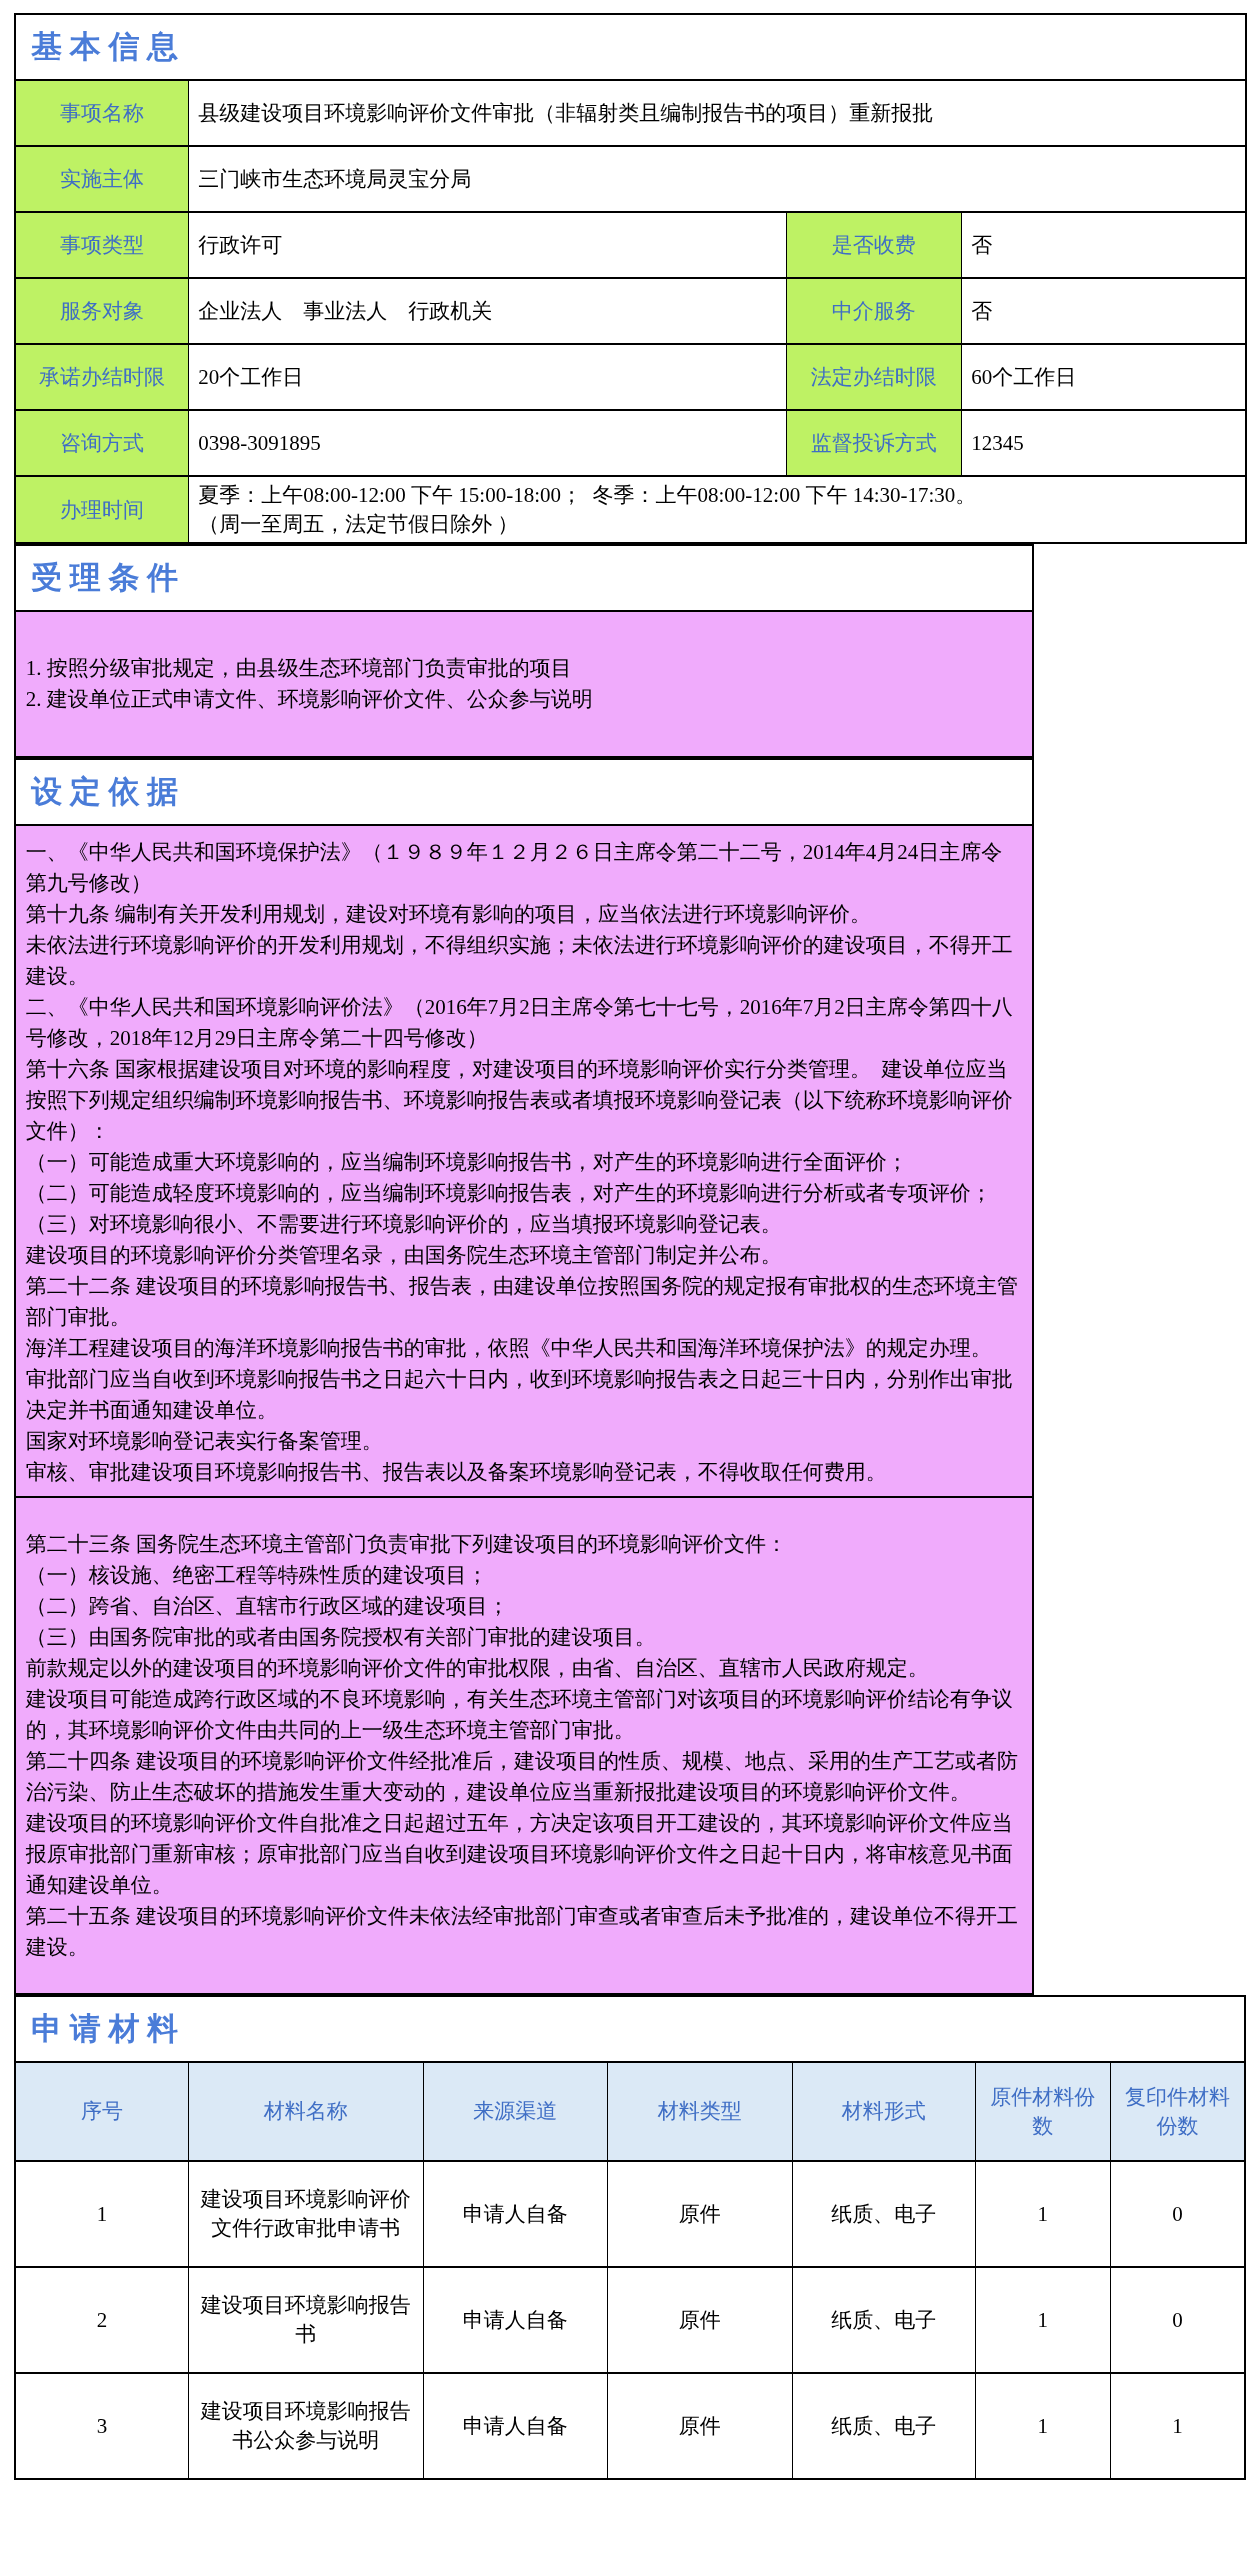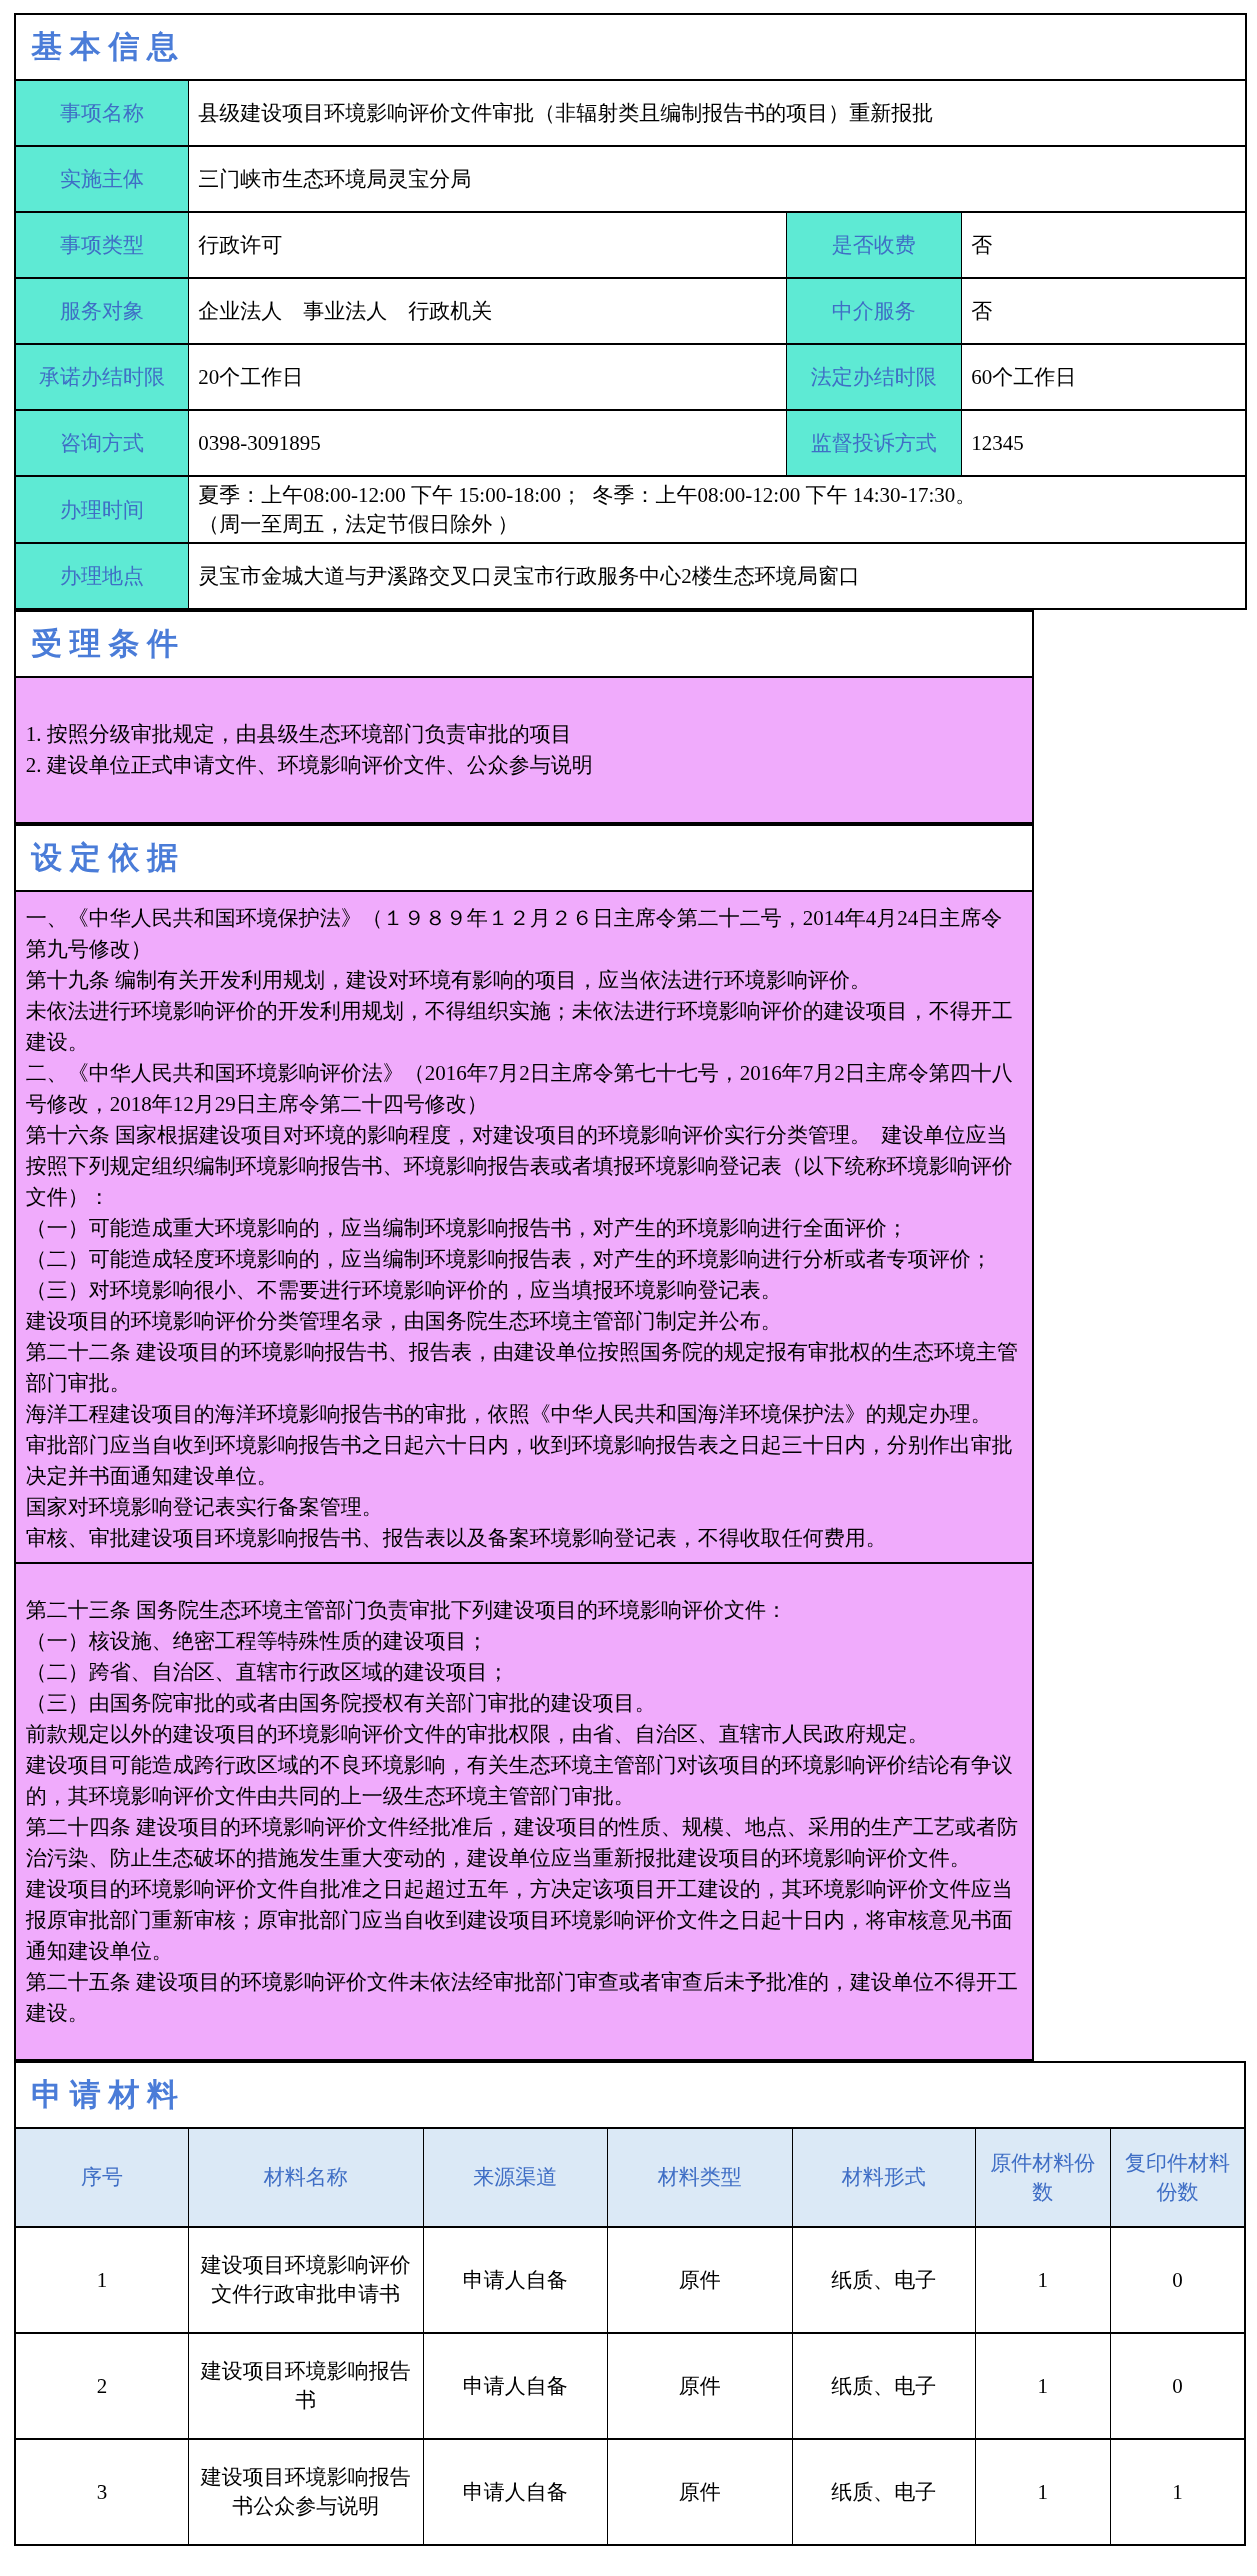--- a/index.html
+++ b/index.html
@@ -11,21 +11,21 @@
   table{border-collapse:collapse;table-layout:fixed;width:1020px;border:2.8px solid #000000;}
   td,th{border:1.9px solid #000000;border-top-width:2.8px;border-bottom-width:2.8px;
         font-size:21px;font-weight:normal;overflow:hidden;}
   
   .band-cell{background:#ffffff;height:64px;padding:0 0 0 15px;text-align:left;vertical-align:middle;}
   .band-title{
     font-family:"Liberation Sans","DejaVu Sans",sans-serif;
     font-weight:bold;font-size:31px;letter-spacing:7.6px;color:#4a7cd8;
   }
   
-  .lbl{background:#5eead4;color:#3f6ec5;text-align:center;vertical-align:middle;padding:3.8px 5.7px;}
+  .lbl{background:#bef264;color:#3f6ec5;text-align:center;vertical-align:middle;padding:3.8px 5.7px;}
   .val{background:#ffffff;text-align:left;vertical-align:middle;padding:3.8px 9.5px;white-space:pre-wrap;line-height:28.5px;}
   .row-basic{height:66px;}
   
   .textcell{
     background:#f0abfc;text-align:left;vertical-align:middle;
     padding:7.6px 9.5px;line-height:31px;white-space:pre-wrap;
   }
   .cond-cell{height:129px;}
   .legal-1{height:641px;vertical-align:top;padding-top:11.4px;}
   .legal-2{height:480px;}
@@ -81,24 +81,20 @@
     <tr class="row-basic">
       <td class="lbl">咨询方式</td>
       <td class="val">0398-3091895</td>
       <td class="lbl">监督投诉方式</td>
       <td class="val">12345</td>
     </tr>
     <tr class="row-basic">
       <td class="lbl">办理时间</td>
       <td class="val" colspan="3">夏季：上午08:00-12:00 下午 15:00-18:00；  冬季：上午08:00-12:00 下午 14:30-17:30。
 （周一至周五，法定节假日除外 ）</td>
-    </tr>
-    <tr class="row-basic">
-      <td class="lbl">办理地点</td>
-      <td class="val" colspan="3">灵宝市金城大道与尹溪路交叉口灵宝市行政服务中心2楼生态环境局窗口</td>
     </tr>
   </tbody>
     </table>
 
   <table>
     <tbody>
         <tr>
       <td class="band-cell">
         <span class="band-title">受理条件</span>
       </td>

